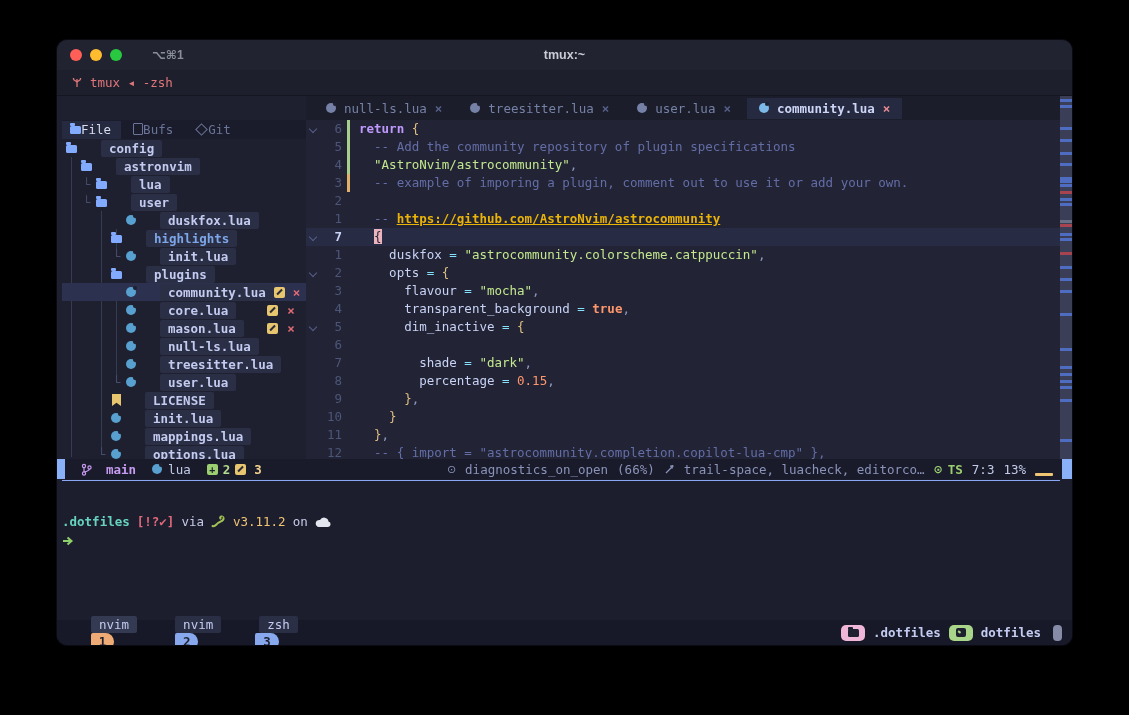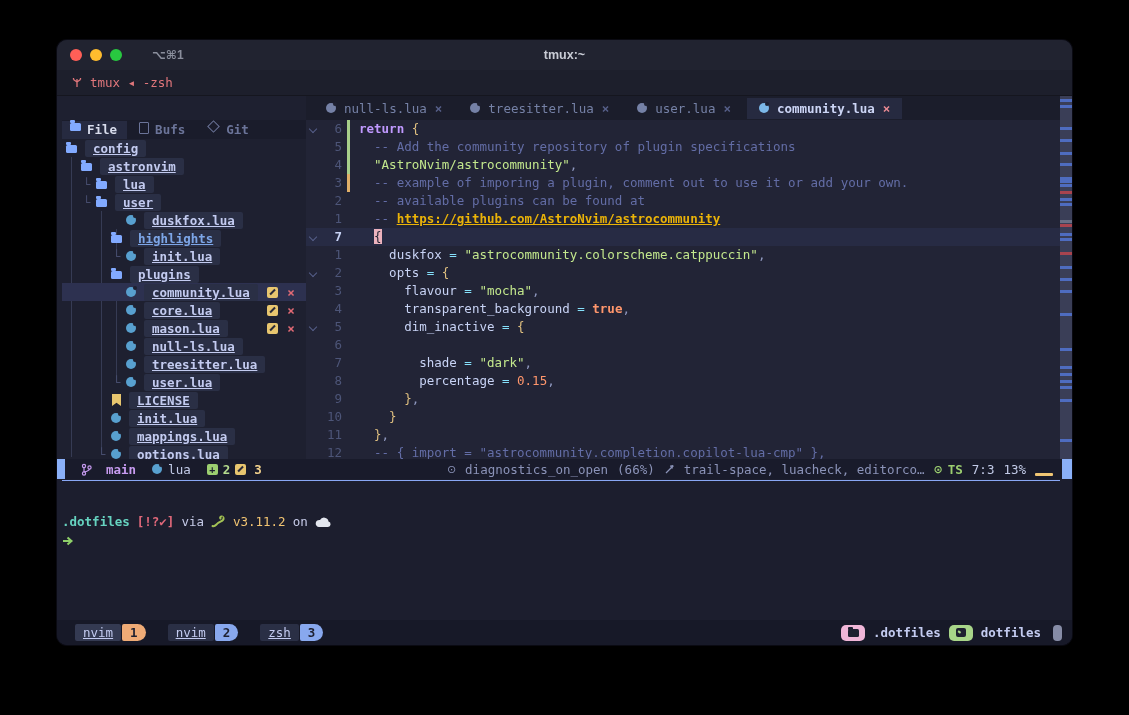--- a/index.html
+++ b/index.html
@@ -13,27 +13,27 @@
   .shortcut{margin-left:30px;color:#8a8e9c;font-weight:bold;font-size:12px;}
   .wtitle{position:absolute;left:0;right:0;text-align:center;color:#c9ccd5;font-weight:bold;font-size:12.5px;pointer-events:none;}
   
   .tabrow{height:25px;background:#1d1f2c;display:flex;align-items:center;padding-left:14px;gap:7px;flex:0 0 auto;border-bottom:1px solid #15161f;color:#e0767b;}
   .tabrow svg{flex:0 0 auto;}
   
   .nvim{flex:0 0 363px;display:flex;background:#1e2030;overflow:hidden;}
   .sidebar{flex:0 0 244px;display:flex;flex-direction:column;background:#1e2030;overflow:hidden;padding-left:5px;}
   .sbspacer{height:24px;}
   .sbtabs{height:19px;display:flex;align-items:center;gap:4px;background:#1a1c2b;}
-  .sbtab{display:flex;align-items:flex-start;gap:6px;padding:1px 10px 2px 8px;color:#6b7499;font-weight:bold;}
+  .sbtab{display:flex;align-items:center;padding:1px 10px 2px 8px;color:#6b7499;font-weight:normal;}
   .sbtab.active{background:#262a40;color:#d8dcec;}
   .tree{flex:1;position:relative;overflow:hidden;font-weight:bold;}
   .trow{height:18px;display:flex;align-items:center;white-space:pre;position:relative;}
   .trow.selected{background:#2d3150;}
   .conn{color:#474d6e;width:13px;flex:0 0 auto;font-weight:normal;}
-  .tlabel{margin-left:8px;color:#cfc69b;text-decoration:underline;}
+  .tlabel{margin-left:24px;color:#cfc69b;}
   .tlabel.blue{color:#7da6e8;}
   .tspacer{flex:0 0 auto;}
   .tfill{flex:1;}
   .guide{position:absolute;width:1px;background:#363b54;}
   
   .ic-folder{width:11px;height:8px;background:#82aaff;border-radius:1.5px;position:relative;flex:0 0 auto;margin-top:1px;}
   .ic-folder::before{content:"";position:absolute;top:-2.5px;left:0;width:5px;height:3px;background:inherit;border-radius:1px;}
   .ic-folder.dark{background:#1e2030;}
   .ic-lua{width:10px;height:10px;border-radius:50%;background:#58a0cf;position:relative;flex:0 0 auto;}
   .ic-lua::after{content:"";position:absolute;right:-0.5px;top:-1px;width:4px;height:4px;border-radius:50%;background:#1e2030;}
@@ -87,21 +87,21 @@
   .stl-rblock{width:10px;height:20px;background:#8ab0f8;flex:0 0 auto;}
   
   .paneborder{height:3px;display:flex;align-items:center;flex:0 0 auto;padding:0 12px 0 5px;}
   .paneborder div{height:1.5px;background:#89a7f5;width:100%;}
   .shell{flex:1;background:#1c1e2e;padding:30px 0 0 5px;overflow:hidden;}
   .pline{display:flex;align-items:center;gap:7px;height:19px;white-space:pre;}
   .p-dir{color:#66d3c0;font-weight:bold;} .p-git{color:#e0687a;font-weight:bold;}
   .p-plain{color:#c6cbe8;} .p-ver{color:#f2c572;font-weight:normal;}
   
   .tmuxbar{height:25px;background:#171928;display:flex;align-items:center;padding:0 10px;gap:14px;flex:0 0 auto;}
-  .twin{display:flex;align-items:center;}
+  .twin{display:flex;align-items:center;flex-direction:column;}
   .tlabel{background:#2a2f45;color:#c3cbf0;padding:1px 8px;border-radius:2px;}
   .twin.active .tlabel{background:#343a52;}
   .tnum{padding:1px 8px;border-radius:2px 9px 9px 2px;color:#1e2030;font-weight:bold;margin-left:1px;}
   .tnum.orange{background:#efab76;} .tnum.blue{background:#88a8ee;}
   .tright{margin-left:auto;display:flex;align-items:center;gap:8px;color:#c3cbf0;font-weight:bold;}
   .rbadge{width:24px;height:16px;border-radius:5px;display:flex;align-items:center;justify-content:center;}
   .rbadge.pink{background:#f0b6d8;}
   .rbadge.green{background:#a8d589;}
   .term-glyph{width:10px;height:9px;background:#1e2030;border-radius:2px;position:relative;}
   .term-glyph::before{content:"";position:absolute;left:2px;top:2.5px;width:3px;height:1.5px;background:#a8d589;transform:rotate(35deg);}
@@ -194,21 +194,21 @@
             <span class="ic-lua bright"></span>
             <span>community.lua</span>
             <span class="bx">×</span>
           </div>
         </div>
       <div class="code" id="code">
           <div class="cline"><span class="chev on"></span><span class="lnum">6</span><span class="sign g"></span><span class="ctext"><span class="tk-kw">return</span><span class="tk-plain"> </span><span class="tk-brace">{</span></span></div>
           <div class="cline"><span class="chev"></span><span class="lnum">5</span><span class="sign g"></span><span class="ctext"><span class="tk-comment">  -- Add the community repository of plugin specifications</span></span></div>
           <div class="cline"><span class="chev"></span><span class="lnum">4</span><span class="sign g"></span><span class="ctext"><span class="tk-plain">  </span><span class="tk-str">"AstroNvim/astrocommunity"</span><span class="tk-punct">,</span></span></div>
           <div class="cline"><span class="chev"></span><span class="lnum">3</span><span class="sign y"></span><span class="ctext"><span class="tk-comment">  -- example of imporing a plugin, comment out to use it or add your own.</span></span></div>
-          <div class="cline"><span class="chev"></span><span class="lnum">2</span><span class="sign"></span><span class="ctext"><span class="tk-comment">  -- available plugins can be found at</span></span></div>
+          <div class="cline"><span class="chev"></span><span class="lnum">2</span><span class="sign"></span></div>
           <div class="cline"><span class="chev"></span><span class="lnum">1</span><span class="sign"></span><span class="ctext"><span class="tk-comment">  -- </span><span class="tk-url">https://github.com/AstroNvim/astrocommunity</span></span></div>
           <div class="cline cur"><span class="chev on"></span><span class="lnum">7</span><span class="sign"></span><span class="ctext"><span class="tk-plain">  </span><span class="tk-cursor">{</span></span></div>
           <div class="cline"><span class="chev"></span><span class="lnum">1</span><span class="sign"></span><span class="ctext"><span class="tk-ident">    duskfox </span><span class="tk-op">=</span><span class="tk-plain"> </span><span class="tk-str">"astrocommunity.colorscheme.catppuccin"</span><span class="tk-punct">,</span></span></div>
           <div class="cline"><span class="chev on"></span><span class="lnum">2</span><span class="sign"></span><span class="ctext"><span class="tk-ident">    opts </span><span class="tk-op">=</span><span class="tk-plain"> </span><span class="tk-brace">{</span></span></div>
           <div class="cline"><span class="chev"></span><span class="lnum">3</span><span class="sign"></span><span class="ctext"><span class="tk-ident">      flavour </span><span class="tk-op">=</span><span class="tk-plain"> </span><span class="tk-str">"mocha"</span><span class="tk-punct">,</span></span></div>
           <div class="cline"><span class="chev"></span><span class="lnum">4</span><span class="sign"></span><span class="ctext"><span class="tk-ident">      transparent_background </span><span class="tk-op">=</span><span class="tk-plain"> </span><span class="tk-bool">true</span><span class="tk-punct">,</span></span></div>
           <div class="cline"><span class="chev on"></span><span class="lnum">5</span><span class="sign"></span><span class="ctext"><span class="tk-ident">      dim_inactive </span><span class="tk-op">=</span><span class="tk-plain"> </span><span class="tk-brace">{</span></span></div>
           <div class="cline"><span class="chev"></span><span class="lnum">6</span><span class="sign"></span></div>
           <div class="cline"><span class="chev"></span><span class="lnum">7</span><span class="sign"></span><span class="ctext"><span class="tk-ident">        shade </span><span class="tk-op">=</span><span class="tk-plain"> </span><span class="tk-str">"dark"</span><span class="tk-punct">,</span></span></div>
           <div class="cline"><span class="chev"></span><span class="lnum">8</span><span class="sign"></span><span class="ctext"><span class="tk-ident">        percentage </span><span class="tk-op">=</span><span class="tk-plain"> </span><span class="tk-num">0.15</span><span class="tk-punct">,</span></span></div>

